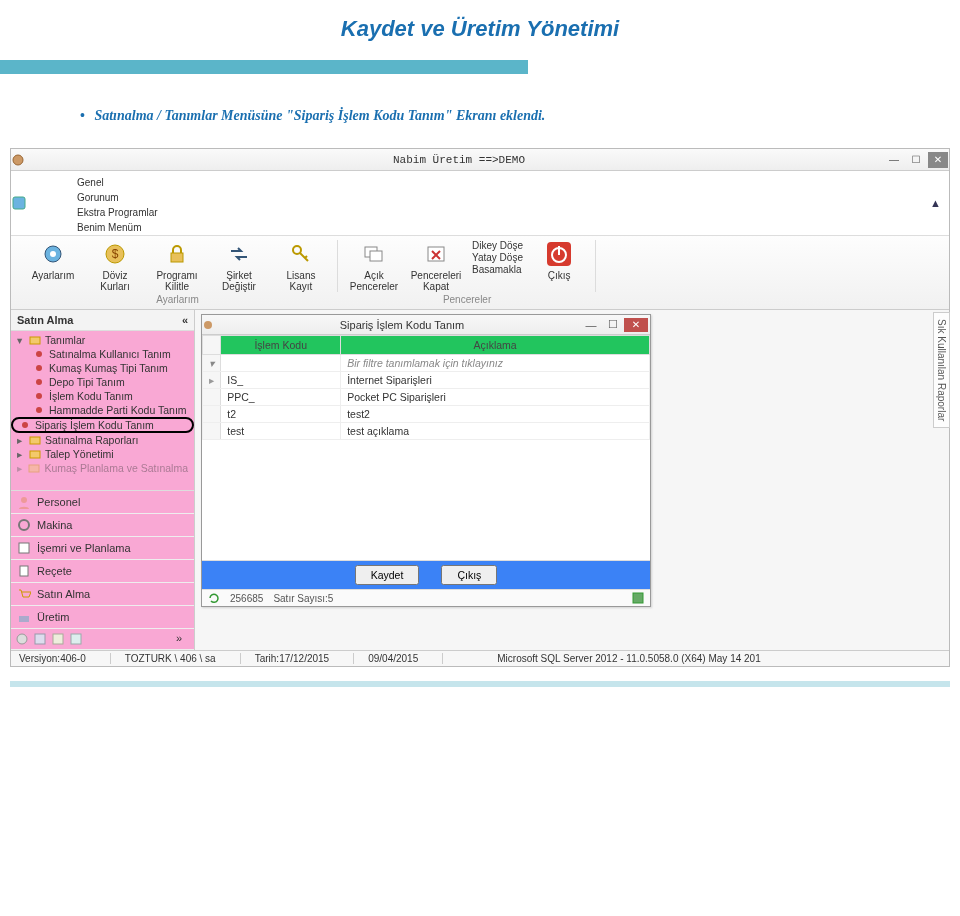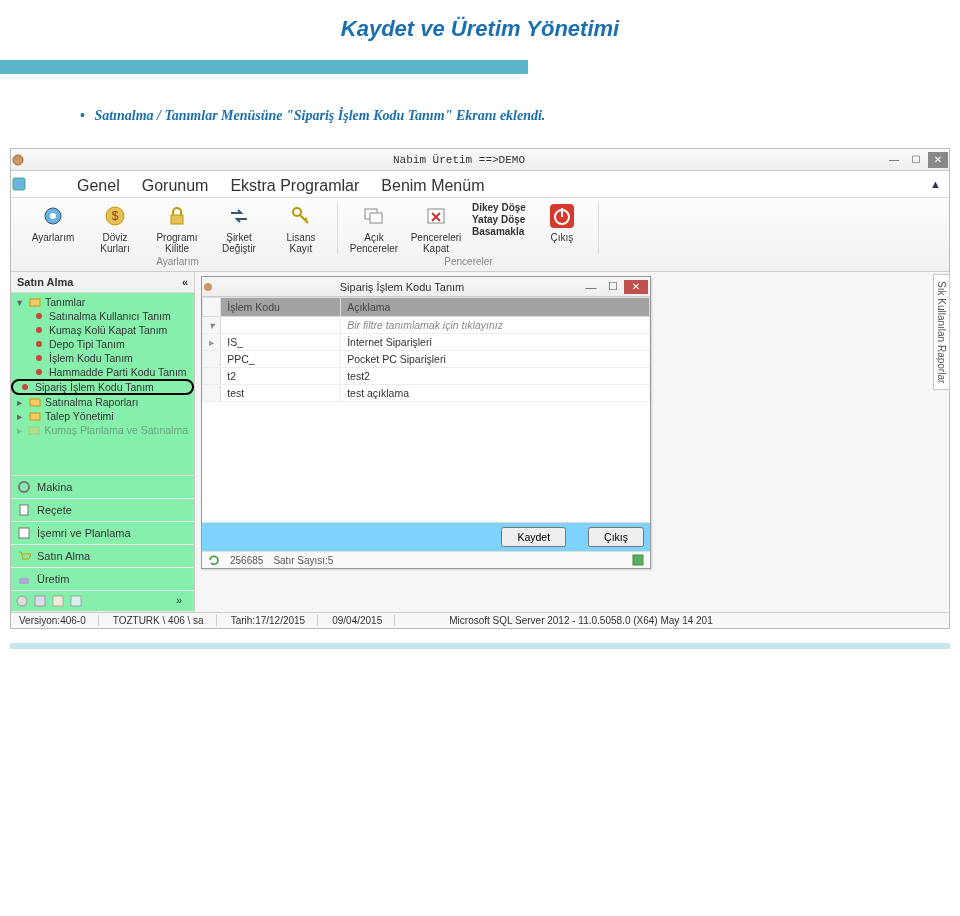--- a/index.html
+++ b/index.html
@@ -27,58 +27,58 @@
     display: flex; align-items: center;
     background: linear-gradient(#fafafa,#eee);
     border-bottom: 1px solid #ccc;
     height: 22px;
     font-size: 11px;
   }
   .app-titlebar .spacer { flex: 1; text-align: center; font-family: Liberation Mono, monospace; }
   .win-controls { display: flex; }
   .win-btn { width: 20px; height: 16px; display:flex;align-items:center;justify-content:center; margin: 0 1px; font-size:10px; color:#555;}
   .win-btn.close { background:#888;color:#fff;}
-  .ribbon-tabs { display:flex; gap:14px; padding:4px 8px 0 34px; font-size:16px;}
+  .ribbon-tabs { display:flex; padding:4px 8px 0 34px; font-size:10px;flex-direction:column;}
   .ribbon-tabs span { padding:2px 4px; }
   .ribbon-body { display:flex; border-top:1px solid #ddd; border-bottom:1px solid #ccc; background:linear-gradient(#fdfdfd,#f1f1f1); padding:4px 6px;}
   .ribbon-group { display:flex; gap:10px; padding:0 10px; border-right:1px solid #dcdcdc; align-items:flex-start;}
   .ribbon-group:last-child { border-right:none;}
   .ribbon-btn { display:flex; flex-direction:column; align-items:center; font-size:10px; width:52px; text-align:center; line-height:1.1;}
   .ribbon-btn .ico { width:28px;height:28px;display:flex;align-items:center;justify-content:center;margin-bottom:2px;}
-  .stack { display:flex;flex-direction:column;gap:1px;font-size:10px;font-weight:bold;}
+  .stack { display:flex;flex-direction:column;gap:1px;font-size:10px;}
   .group-caption { text-align:center; font-size:10px; color:#888; padding-top:2px;}
   .ribbon-group-col { display:flex;flex-direction:column;}
   .app-body { display:flex; position:relative; height:340px; background:#f6f6f6; }
-  .sidebar { width:184px; border-right:1px solid #ccc; background:#86efac; display:flex; flex-direction:column;}
+  .sidebar { width:184px; border-right:1px solid #ccc; background:#f9a8d4; display:flex; flex-direction:column;}
   .sidebar-header { display:flex;align-items:center;justify-content:space-between;padding:4px 6px;font-weight:bold;border-bottom:1px solid #ddd;background:#f3f3f3;}
   .tree { padding:2px 0; font-size:10.5px;}
   .tree-item { display:flex;align-items:center;gap:4px;padding:1px 6px;white-space:nowrap;}
   .tree-item .arrow { width:8px;color:#666;}
   .tree-item .ico-sm { width:12px;height:12px;display:inline-flex;align-items:center;justify-content:center;}
   .tree-child { padding-left:22px;}
   .tree-item.highlight { border:2px solid #000; border-radius:10px; padding:0 6px;}
   .sidebar-nav { margin-top:auto; border-top:1px solid #ddd;}
   .nav-row { display:flex;align-items:center;gap:6px;padding:4px 6px;border-bottom:1px solid #eee;font-size:11px;}
   .nav-row .ico-sm{width:14px;height:14px;}
   .mdi { position:relative; flex:1; }
   .child-win { position:absolute; left:6px; top:4px; width:450px; border:1px solid #999; background:#fff; box-shadow:1px 1px 2px rgba(0,0,0,0.15);}
   .child-title { display:flex;align-items:center;background:linear-gradient(#f7f7f7,#eee);border-bottom:1px solid #ccc;height:20px;font-size:11px;}
   .child-title .winbtn-close { width:24px;height:14px;background:#c0504d;color:#fff;display:flex;align-items:center;justify-content:center;font-size:10px;margin-right:2px;}
   .child-title .winbtn { width:22px;display:flex;align-items:center;justify-content:center;color:#555;}
   .grid { width:100%; border-collapse:collapse; font-size:10.5px;}
-  .grid th { background:#a3a3a3; border:1px solid #ddd; padding:3px 6px; text-align:left; font-weight:normal; color:#444;}
+  .grid th { background:#22c55e; border:1px solid #ddd; padding:3px 6px; text-align:center; font-weight:normal; color:#444;}
   .grid td { border:1px solid #eee; padding:2px 6px; }
   .grid .filterrow td { color:#888; font-style:italic;}
   .grid .rowhead { width:18px;background:#f6f6f6;border-right:1px solid #ddd;text-align:center;color:#999;}
-  .child-footer { display:flex;justify-content:flex-end;gap:22px;padding:4px 6px;border-top:1px solid #ddd;background:#7dd3fc;}
+  .child-footer { display:flex;justify-content:center;gap:22px;padding:4px 6px;border-top:1px solid #ddd;background:#3b82f6;}
   .child-footer button { font-size:10.5px;padding:2px 14px;}
   .child-status { display:flex;align-items:center;gap:10px;padding:2px 6px;border-top:1px solid #ddd;background:#fafafa;font-size:10px;color:#555;}
   .vtab { position:absolute; right:-1px; top:2px; writing-mode:vertical-rl; background:#fdfdfd;border:1px solid #ccc;padding:6px 2px;font-size:10px;color:#555;}
   .app-status { display:flex; gap:14px; padding:2px 8px; border-top:1px solid #ccc; font-size:10px; background:#f7f7f7;}
-  .app-status > span { border-right:1px solid #ccc; padding-right:12px;}
+  .app-status > span { border-right:1px solid #ccc; padding-right:24px;}
   .app-status > span:last-child{border:none;margin-left:40px;}
   .page-edge { height:6px; background:#5bb5c9; margin:14px 10px 0 10px;opacity:.35;}
   svg { display:block;}
 </style>
 </head>
 <body>
 
 <div class="doc-header">
   <span class="doc-title">Kaydet ve Üretim Yönetimi</span>
 </div>
@@ -237,21 +237,21 @@
               </svg>
             </span>
             <span>Satınalma Kullanıcı Tanım</span>
           </div>
         <div class="tree-item tree-child">
             <span class="ico-sm">
               <svg width="10" height="10">
                 <circle cx="5" cy="5" r="3" fill="#c44"></circle>
               </svg>
             </span>
-            <span>Kumaş Kolü Kapat Tanım</span>
+            <span>Kumaş Kumaş Tipi Tanım</span>
           </div>
         <div class="tree-item tree-child">
             <span class="ico-sm">
               <svg width="10" height="10">
                 <circle cx="5" cy="5" r="3" fill="#c44"></circle>
               </svg>
             </span>
             <span>Depo Tipi Tanım</span>
           </div>
         <div class="tree-item tree-child">
@@ -303,40 +303,49 @@
                 <rect x="1" y="3" width="10" height="7" fill="#f3c96b" stroke="#c90"></rect>
               </svg>
             </span>
             <span>Kumaş Planlama ve Satınalma</span>
           </div>
       </div>
       <div class="sidebar-nav">
         <div class="nav-row">
             <span class="ico-sm">
               <svg width="14" height="14">
+                <circle cx="7" cy="5" r="3" fill="#e99"></circle>
+                <path d="M2 14c0-3 10-3 10 0" fill="#e99"></path>
+              </svg>
+            </span>
+            <span>Personel</span>
+          </div>
+        <div class="nav-row">
+            <span class="ico-sm">
+              <svg width="14" height="14">
                 <circle cx="7" cy="7" r="5" fill="none" stroke="#777" stroke-width="2"></circle>
               </svg>
             </span>
             <span>Makina</span>
           </div>
         <div class="nav-row">
             <span class="ico-sm">
               <svg width="14" height="14">
+                <rect x="2" y="2" width="10" height="10" fill="#fff" stroke="#777"></rect>
+              </svg>
+            </span>
+            <span>İşemri ve Planlama</span>
+          </div>
+        <div class="nav-row">
+            <span class="ico-sm">
+              <svg width="14" height="14">
                 <rect x="3" y="2" width="8" height="10" fill="#fff" stroke="#777"></rect>
               </svg>
             </span>
             <span>Reçete</span>
-          </div>
-        <div class="nav-row">
-            <span class="ico-sm">
-              <svg width="14" height="14">
-                <rect x="2" y="2" width="10" height="10" fill="#fff" stroke="#777"></rect>
-              </svg>
-            </span>
-            <span>İşemri ve Planlama</span>
           </div>
         <div class="nav-row">
             <span class="ico-sm">
               <svg width="14" height="14">
                 <path d="M2 3h2l2 7h6l2-5H5" fill="none" stroke="#c90"></path>
               </svg>
             </span>
             <span>Satın Alma</span>
           </div>
         <div class="nav-row">

